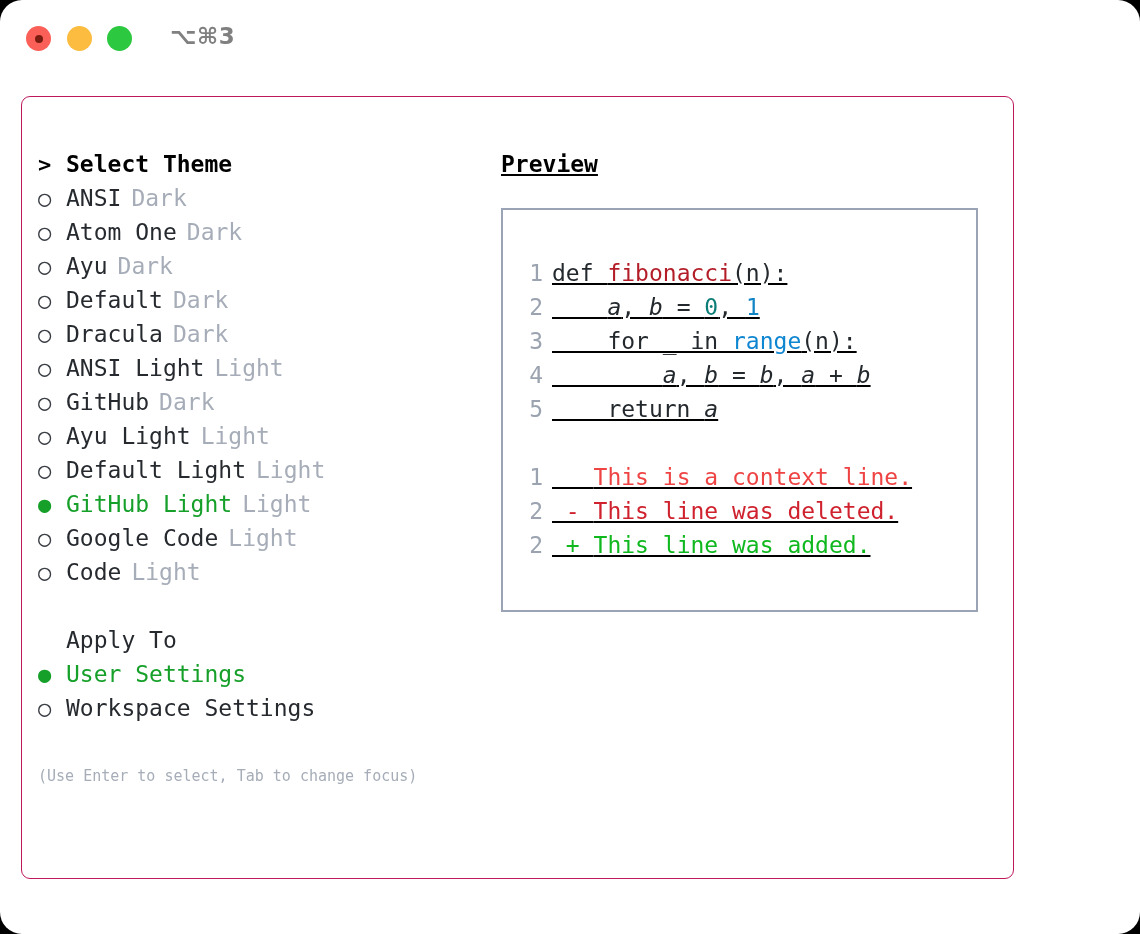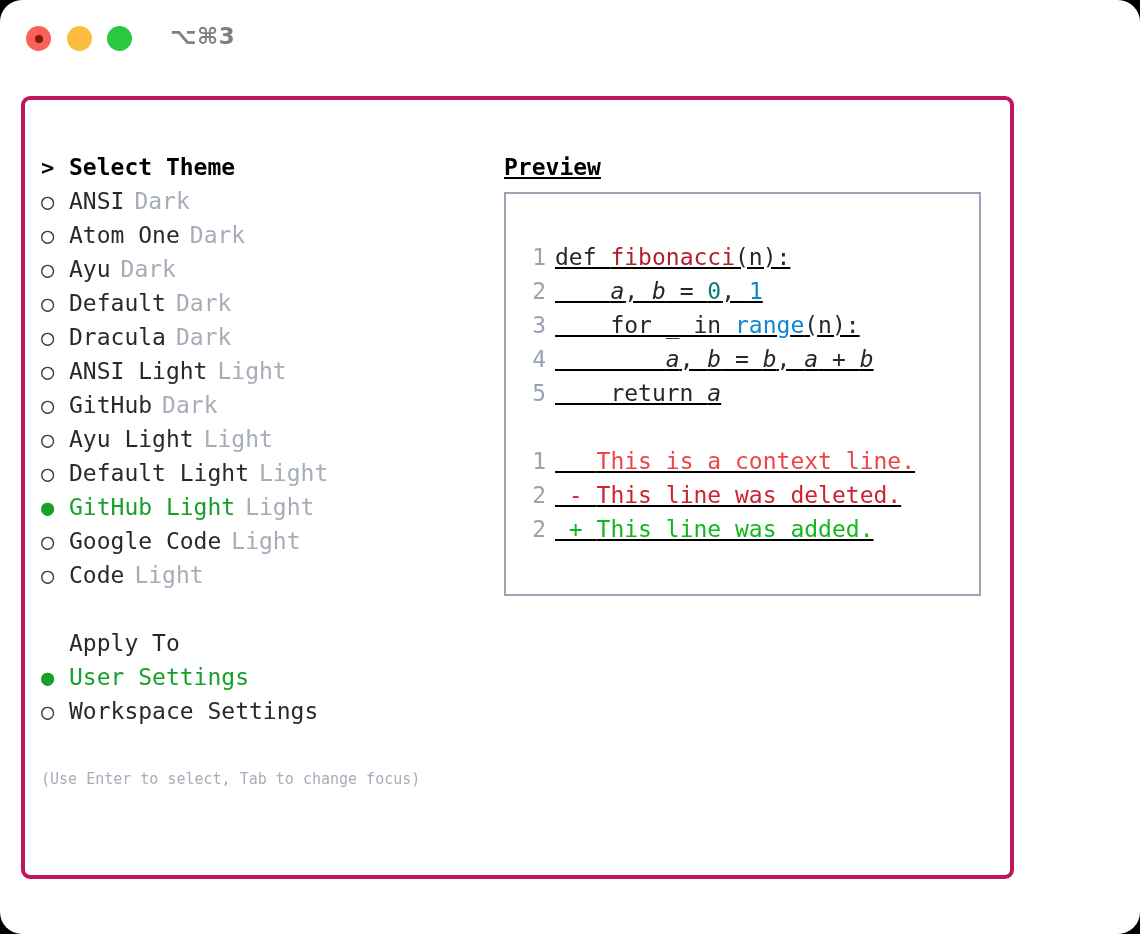--- a/index.html
+++ b/index.html
@@ -36,21 +36,21 @@
     position: absolute; left: 170px; top: 23px;
     font-size: 23px; font-weight: bold; color: #808080;
     letter-spacing: 0.5px;
     font-family: "DejaVu Sans", "Liberation Sans", sans-serif;
   }
 
   
   #frame {
     position: absolute; left: 21px; top: 96px;
     width: 993px; height: 783px;
-    border: 4px solid #be185d;
+    border: 1px solid #be185d;
     border-radius: 9px;
     background: #ffffff;
   }
 
   
   #left { position: absolute; left: 16px; top: 50px; width: 450px; }
 
   .row {
     position: relative;
     height: 34px; line-height: 34px;
@@ -82,21 +82,21 @@
     width: 420px;
   }
 
   
   #right { position: absolute; left: 479px; top: 50px; width: 500px; text-decoration: underline; }
   #preview-title {
     font-size: 23px; font-weight: bold; color: #000000;
     height: 34px; line-height: 34px;
   }
   #code-box {
-    margin-top: 8px;
+    margin-top: 27px;
     width: 477px; height: 404px;
     border: 2px solid #9ba4b4;
     background: #ffffff;
     padding: 46px 0 0 0;
   }
   .code-row {
     height: 34px; line-height: 34px;
     font-size: 23px; white-space: pre;
     padding-left: 16px;
   }

